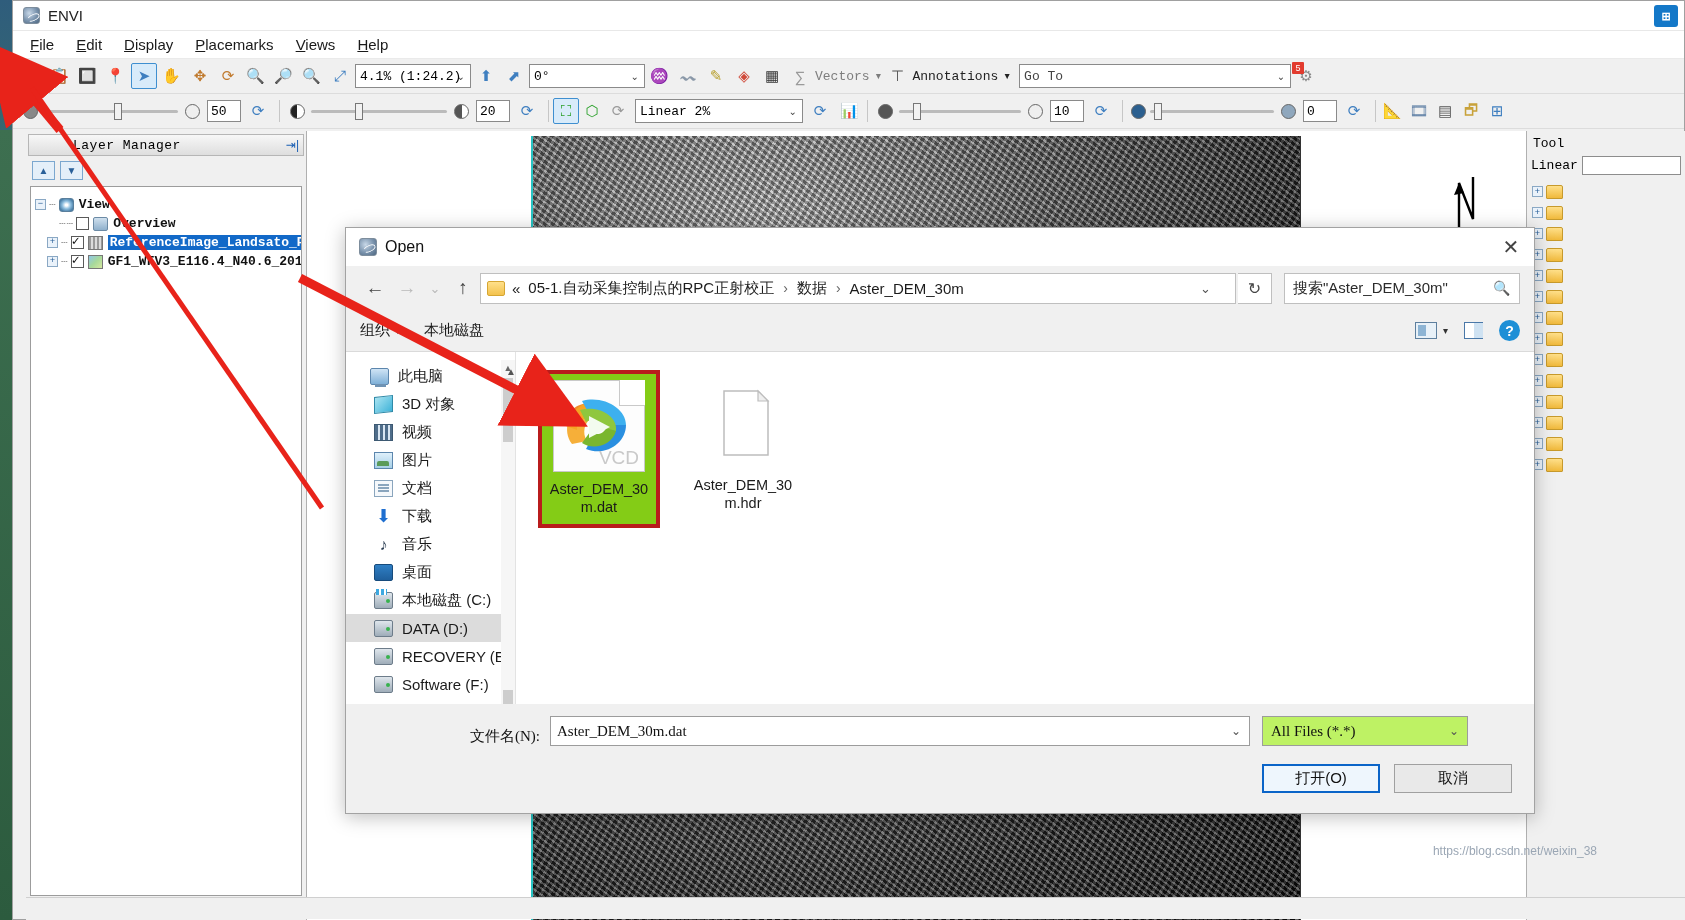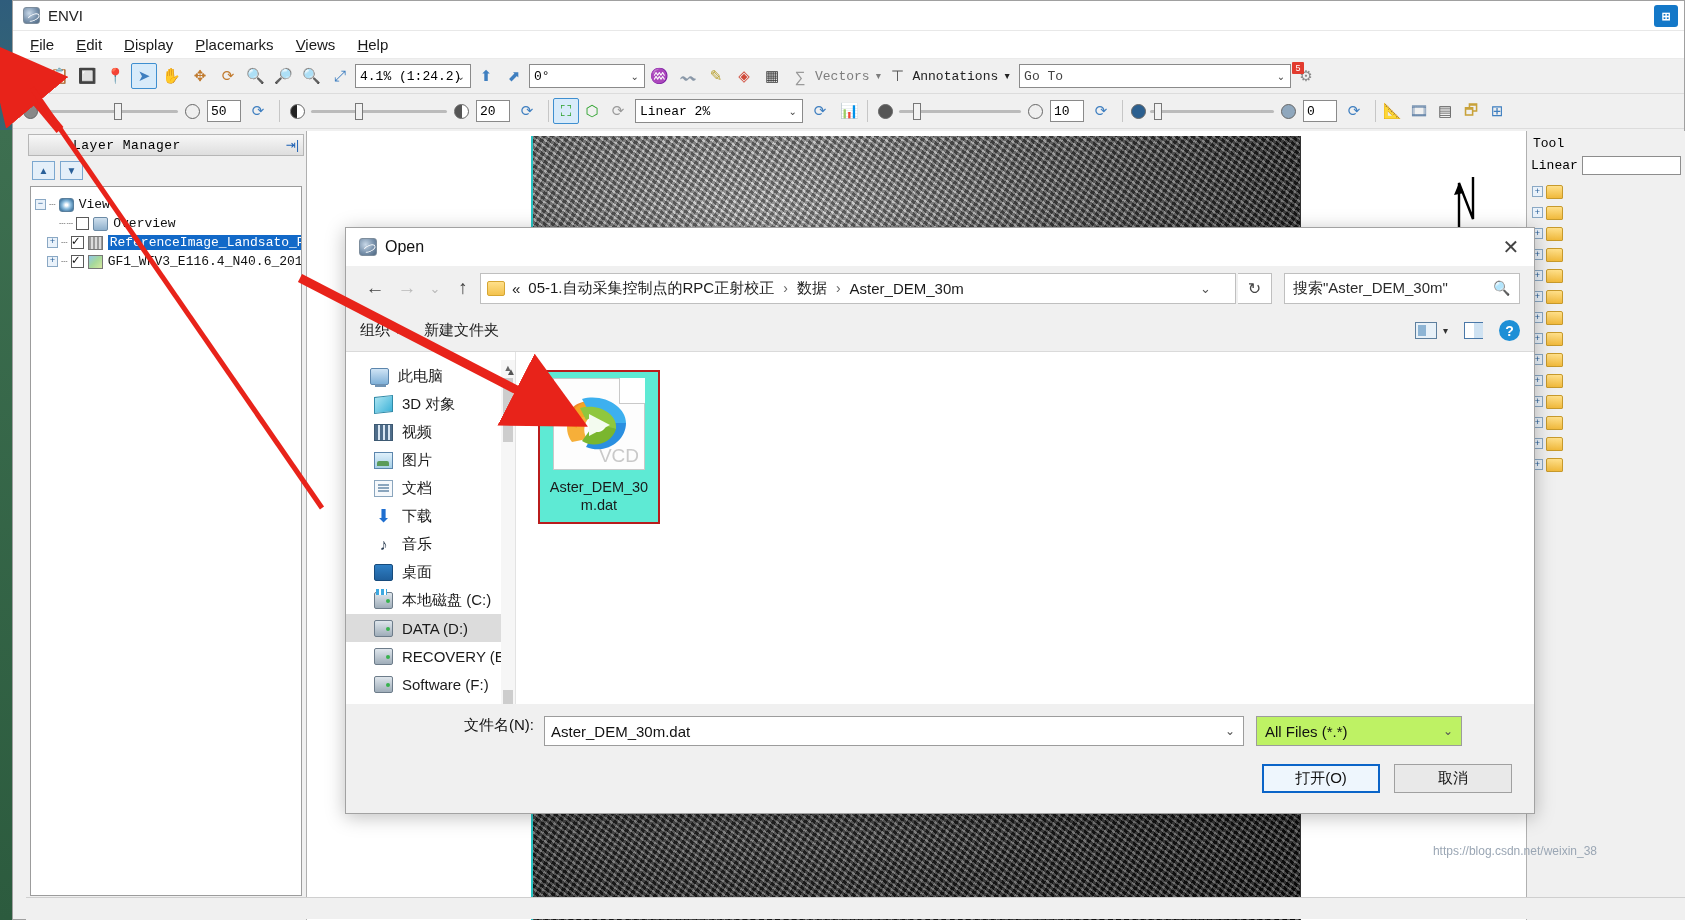--- a/index.html
+++ b/index.html
@@ -145,21 +145,21 @@
     font-size: 13px; color: #111;
   }
   .mini-icon { width: 15px; height: 14px; margin-right: 5px; flex:none; }
   .ic-eye {
     background: radial-gradient(ellipse at 50% 50%, #fff 12%, #8fbfe0 45%, #4a7fa8 80%);
     border: 1px solid #5a7f9c; border-radius: 3px;
   }
   .ic-mon { background: linear-gradient(180deg,#cfe0ee,#8fb0cc); border:1px solid #6b8aa5; border-radius:2px;}
   .ic-img-gray { background: repeating-linear-gradient(90deg,#9a9a9a 0 2px,#dcdcdc 2px 4px); border:1px solid #777;}
   .ic-img-col { background: linear-gradient(135deg,#8fc7e8 0%, #a7d99a 50%, #d6e8a0 100%); border:1px solid #777;}
-  .tree-label { color: #111; }
+  .tree-label { color: #111; font-weight: bold; }
   .tree-label.sel { background: #1269c8; color: #fff; padding: 0 2px; }
 
   
   .image-area {
     position: absolute; left: 294px; top: 130px; width: 1219px; height: 790px;
     background: #ffffff; overflow: hidden;
   }
   .sat-img {
     position: absolute; left: 224px; top: 0px; width: 770px; height: 790px;
     background:
@@ -320,21 +320,21 @@
   }
   .side-scroll-thumb2 {
     position:absolute; left:2px; top:330px; width:10px; height:28px; background:#cdcdcd;
   }
 
   .dlg-files { flex: 1; background: #fff; padding: 18px 0 0 22px; position: relative; }
   .file-grid { display: flex; gap: 22px; }
   .file-cell {
     width: 122px; padding: 6px 4px 8px 4px; text-align: center; cursor: default;
   }
-  .file-cell.selected { background: #5eead4; border: 2px solid #b91c1c; }
+  .file-cell.selected { background: #84cc16; border: 4px solid #b91c1c; }
   .file-thumb {
     width: 92px; height: 92px; margin: 0 auto 8px auto; position: relative;
     background: #fdfdfd; border: 1px solid #c9c9c9;
   }
   .file-thumb .corner {
     position: absolute; right: -1px; top: -1px; width: 26px; height: 26px;
     background: #ffffff; border-left: 1px solid #c9c9c9; border-bottom: 1px solid #c9c9c9;
   }
   .vcd-logo {
     position: absolute; left: 6px; top: 16px; width: 72px; height: 58px;
@@ -345,21 +345,21 @@
   }
   .file-name { font-size: 14.5px; color: #1a1a1a; line-height: 18px; word-break: break-all; }
 
   .files-scroll-up {
     position: absolute; left: -12px; top: 14px; width: 14px; height: 16px;
     font-size: 10px; color: #555; text-align: center;
   }
 
   .dlg-footer { height: 107px; background: #f0f0f0; position: relative; }
   .fn-row {
-    display: flex; align-items: flex-start; padding: 12px 0 0 2px;
+    display: flex; align-items: flex-end; padding: 12px 0 0 8px; font-family: Liberation Serif, serif;
   }
   .fn-label {
     width: 196px; text-align: right; font-size: 15px; color: #111; padding-right: 10px;
   }
   .fn-input {
     width: 700px; height: 30px; background: #fff; border: 1px solid #9c9c9c;
     display: flex; align-items: center; padding: 0 6px; position: relative;
     font-size: 15px; color: #111;
   }
   .fn-input .caret { position: absolute; right: 8px; font-size: 12px; color: #555; }
@@ -647,21 +647,21 @@
         <span class="search-ico">🔍</span>
       </div>
     </div>
 
     <div class="dlg-cmdbar">
       <div class="cmd-item">
         <span>组织</span>
         <span class="cmd-caret">▾</span>
       </div>
       <div class="cmd-item">
-        <span>新建文件夹</span>
+        <span>本地磁盘</span>
       </div>
       <div class="cmd-right">
         <div style="display:flex;align-items:center;gap:6px;">
           <span class="view-ico"></span>
           <span class="cmd-caret">▾</span>
         </div>
         <span class="pane-ico"></span>
         <span class="help-ico">?</span>
       </div>
     </div>
@@ -745,20 +745,29 @@
                 <path d="M66 28 C66 46, 46 60, 26 52 L33 39 C44 43, 52 38, 52 28 Z" fill="#2a8fe0"></path>
                 <path d="M20 13 C40 8, 58 20, 56 34 L40 31 C40 24, 32 21, 26 25 Z" fill="#8fc73e"></path>
                 <path d="M56 34 C52 48, 34 54, 22 46 L30 35 C36 39, 44 37, 46 31 Z" fill="#7ab62e"></path>
                 <path d="M29 19 L50 30 L29 41 Z" fill="#f3fbef"></path>
               </svg>
               <span class="vcd-text">VCD</span>
             </div>
             <div class="file-name">Aster_DEM_30m.dat</div>
           </div>
 
+          <div class="file-cell">
+            <div class="file-thumb" style="background:#fff;border:1px solid #fff;">
+              <svg viewBox="0 0 92 92" width="92" height="92">
+                <path d="M26 14 H60 L70 24 V78 H26 Z" fill="#ffffff" stroke="#bdbdbd" stroke-width="1.5"></path>
+                <path d="M60 14 V24 H70 Z" fill="#efefef" stroke="#bdbdbd" stroke-width="1.2"></path>
+              </svg>
+            </div>
+            <div class="file-name">Aster_DEM_30m.hdr</div>
+          </div>
         </div>
       </div>
     </div>
 
     <div class="dlg-footer">
       <div class="fn-row">
         <div class="fn-label">文件名(N):</div>
         <div class="fn-input">
           <span>Aster_DEM_30m.dat</span>
           <span class="caret">⌄</span>

